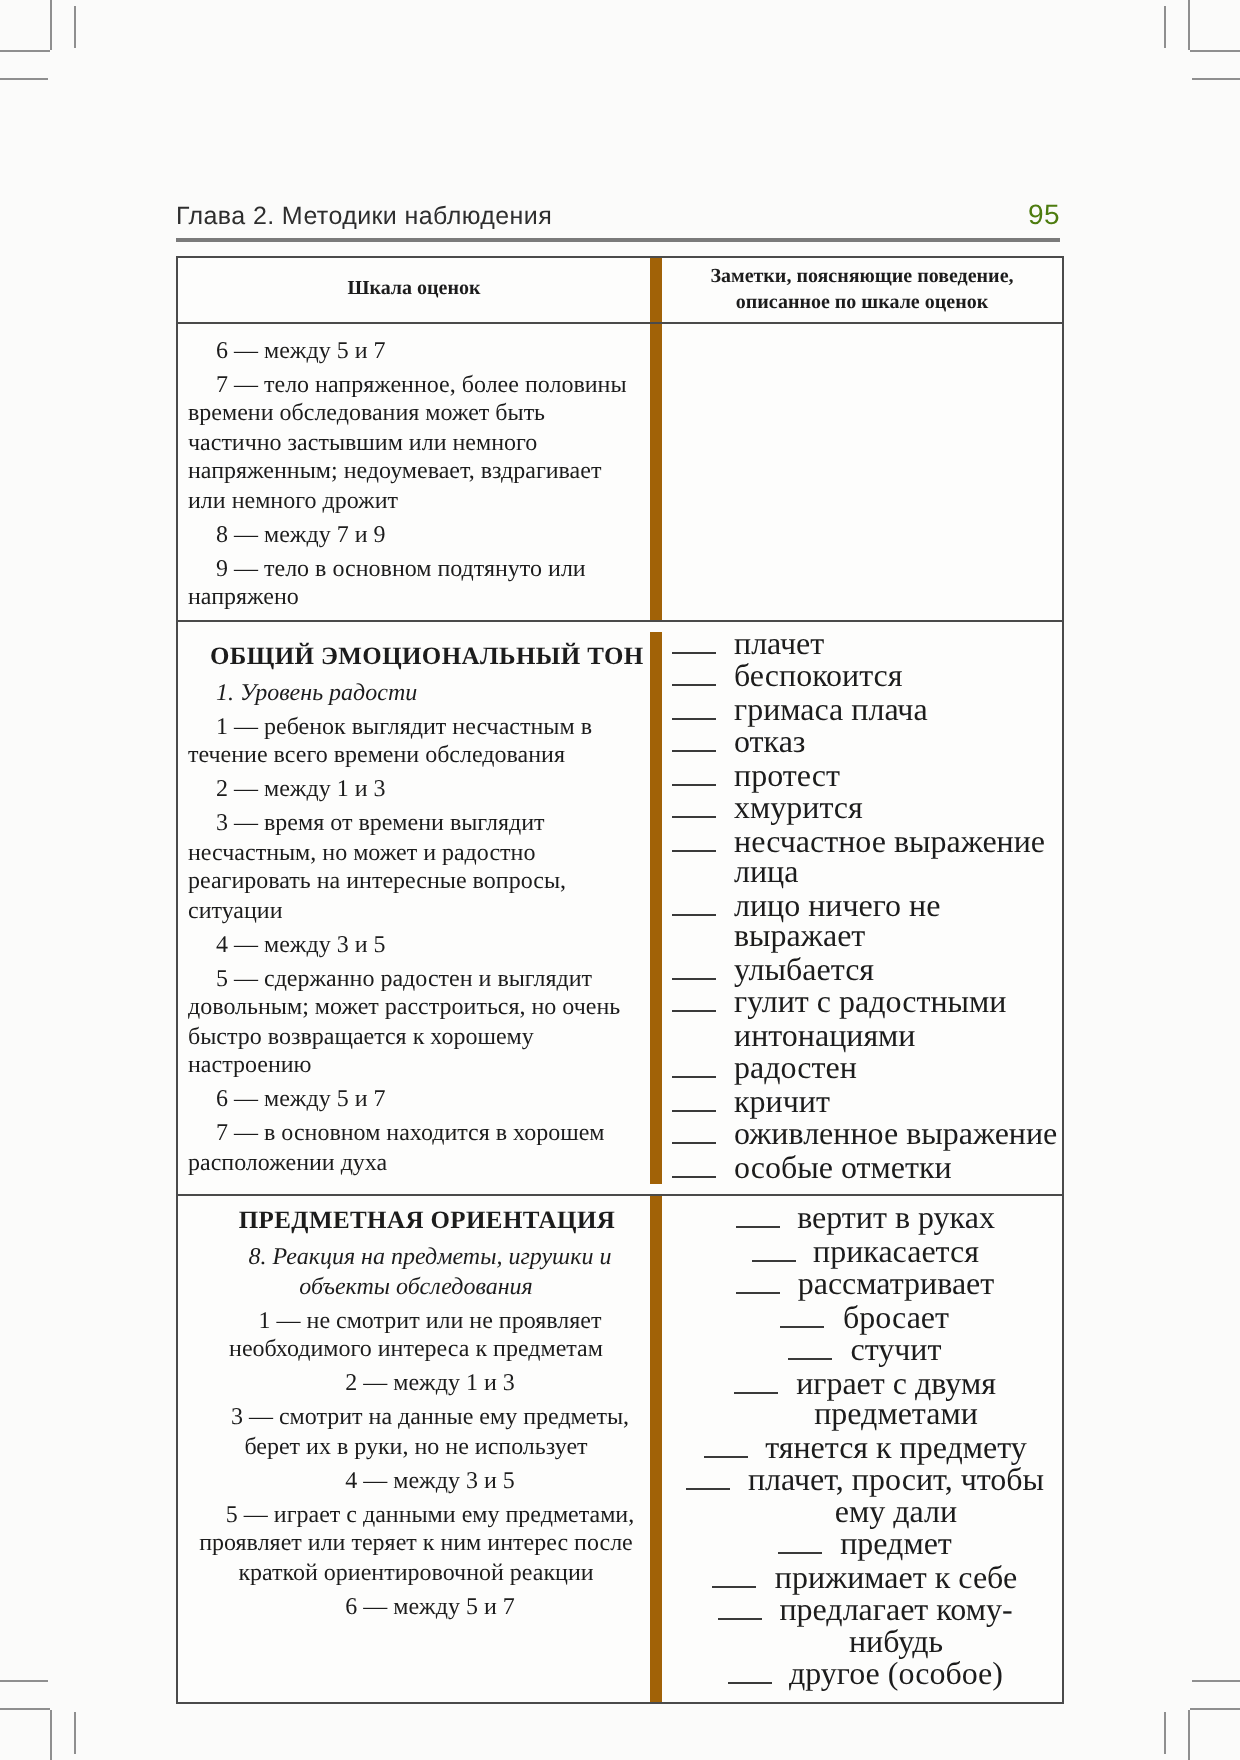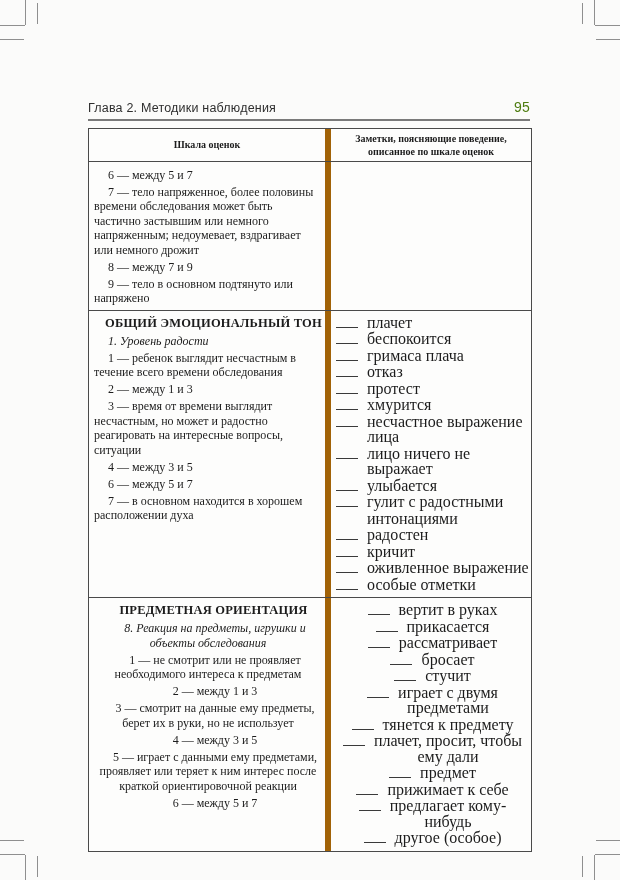--- a/index.html
+++ b/index.html
@@ -51,21 +51,21 @@
 
   .thead .cell-left,.thead .cell-right{
     display:flex;align-items:center;justify-content:center;
     text-align:center;font-weight:bold;font-size:10px;line-height:13.5px;
     min-height:32px;padding:2px 8px;
   }
 
   .scale-cell{padding:3px 3px 4px 5px;}
   .notes-cell{padding:4px 2px 4px 3px;}
   .trow.r1{min-height:139px;}
-  .trow.r2{min-height:263px;}
+  .trow.r2{min-height:263px;align-items:center;}
   .trow.r3{min-height:212px;text-align:center;}
 
   .sec-title{
     font-weight:bold;font-size:12.5px;line-height:16px;
     text-indent:11px;margin-top:1px;letter-spacing:.2px;
   }
   .sec-subtitle{
     font-style:italic;font-size:12px;line-height:14.5px;
     text-indent:14px;margin-top:3px;
   }
@@ -132,20 +132,21 @@
         <div class="cell-right notes-cell"></div>
       </div>
       <div class="trow r2">
         <div class="cell-left scale-cell">
           <div class="sec-title">ОБЩИЙ ЭМОЦИОНАЛЬНЫЙ ТОН</div>
           <div class="sec-subtitle">1. Уровень радости</div>
           <div class="scale-item">1 — ребенок выглядит несчастным в течение всего времени обследования</div>
           <div class="scale-item">2 — между 1 и 3</div>
           <div class="scale-item">3 — время от времени выглядит несчастным, но может и радостно реагировать на интересные вопросы, ситуации</div>
           <div class="scale-item">4 — между 3 и 5</div>
+          <div class="scale-item">5 — сдержанно радостен и выглядит довольным; может расстроиться, но очень быстро возвращается к хорошему настроению</div>
           <div class="scale-item">6 — между 5 и 7</div>
           <div class="scale-item">7 — в основном находится в хорошем расположении духа</div>
         </div>
         <div class="cell-right notes-cell">
           <div class="note-item"><span class="blank"></span><span>плачет</span></div>
           <div class="note-item"><span class="blank"></span><span>беспокоится</span></div>
           <div class="note-item"><span class="blank"></span><span>гримаса плача</span></div>
           <div class="note-item"><span class="blank"></span><span>отказ</span></div>
           <div class="note-item"><span class="blank"></span><span>протест</span></div>
           <div class="note-item"><span class="blank"></span><span>хмурится</span></div>

